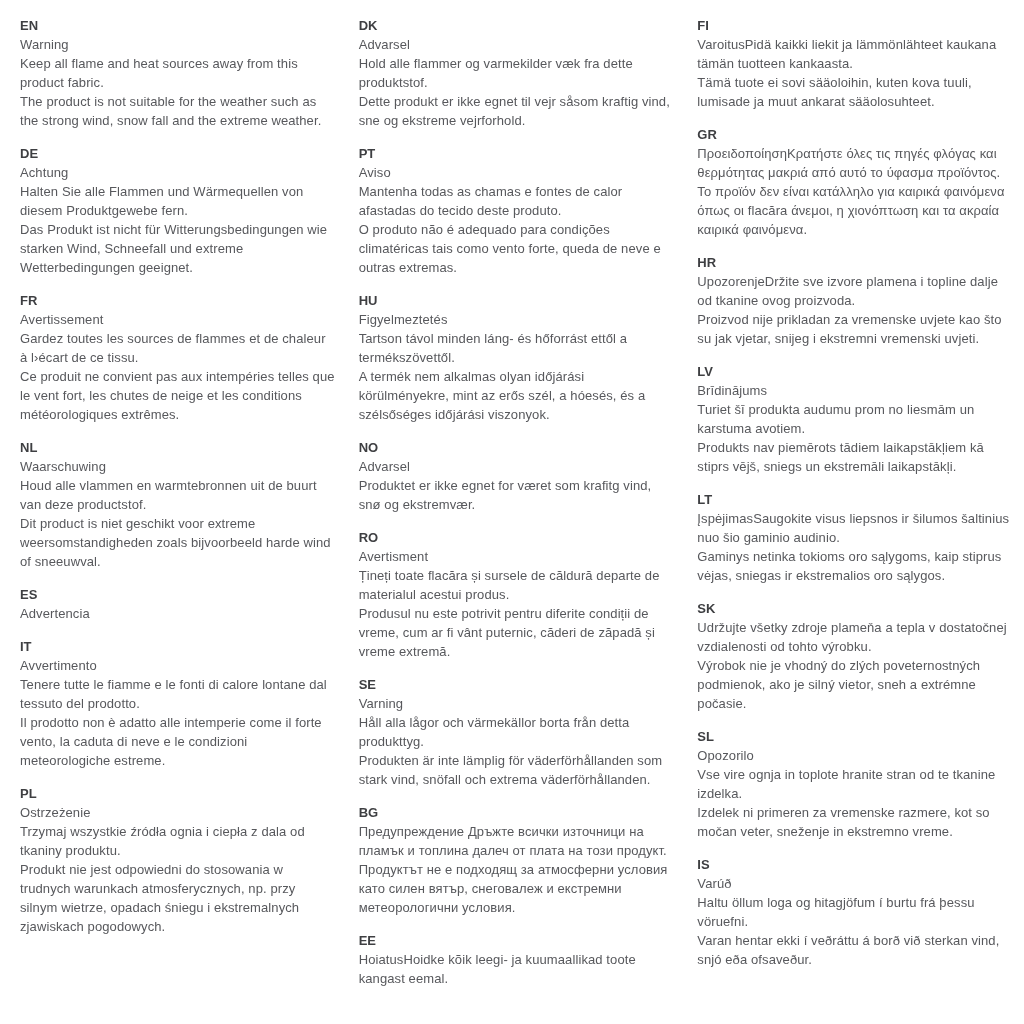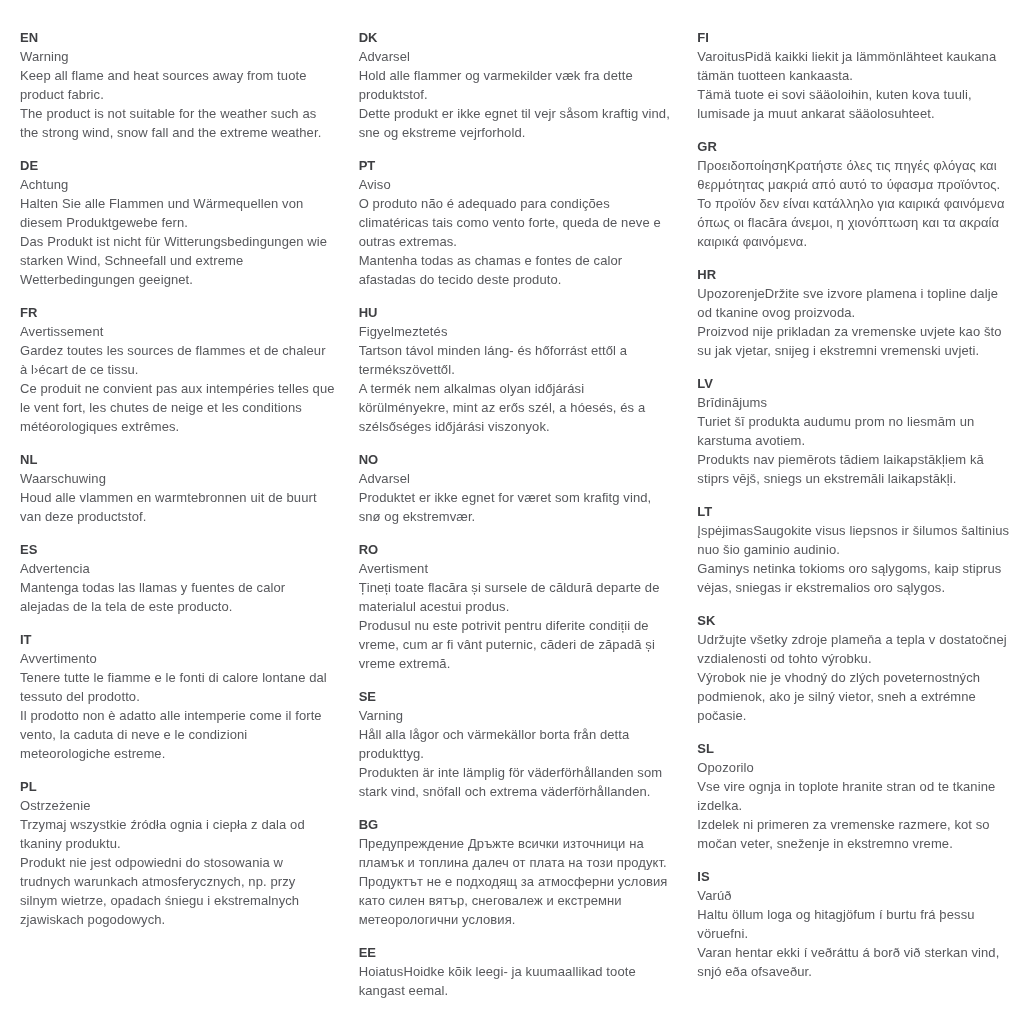--- a/index.html
+++ b/index.html
@@ -11,21 +11,21 @@
     width: 1024px;
     height: 1024px;
     overflow: hidden;
     font-family: "Liberation Sans", "DejaVu Sans", sans-serif;
     color: #57585c;
   }
   .page {
     box-sizing: border-box;
     width: 1024px;
     height: 1024px;
-    padding: 28px 12px 10px 20px;
+    padding: 16px 12px 10px 20px;
     display: grid;
     grid-template-columns: 1fr 1fr 1fr;
     column-gap: 24px;
   }
   .col {
     min-width: 0;
   }
   section.lang-section {
     margin: 0 0 14px 0;
   }
@@ -43,44 +43,44 @@
   }
 </style>
 </head>
 <body>
 
 <div class="page">
     <div class="col">
       <section class="lang-section">
         <div class="lang-code">EN</div>
         <p class="warning-paragraph">Warning</p>
-        <p class="warning-paragraph">Keep all flame and heat sources away from tuote product fabric.</p>
+        <p class="warning-paragraph">Keep all flame and heat sources away from this product fabric.</p>
         <p class="warning-paragraph">The product is not suitable for the weather such as the strong wind, snow fall and the extreme weather.</p>
       </section>
       <section class="lang-section">
         <div class="lang-code">DE</div>
         <p class="warning-paragraph">Achtung</p>
         <p class="warning-paragraph">Halten Sie alle Flammen und Wärmequellen von diesem Produktgewebe fern.</p>
         <p class="warning-paragraph">Das Produkt ist nicht für Witterungsbedingungen wie starken Wind, Schneefall und extreme Wetterbedingungen geeignet.</p>
       </section>
       <section class="lang-section">
         <div class="lang-code">FR</div>
         <p class="warning-paragraph">Avertissement</p>
         <p class="warning-paragraph">Gardez toutes les sources de flammes et de chaleur à l›écart de ce tissu.</p>
         <p class="warning-paragraph">Ce produit ne convient pas aux intempéries telles que le vent fort, les chutes de neige et les conditions météorologiques extrêmes.</p>
       </section>
       <section class="lang-section">
         <div class="lang-code">NL</div>
         <p class="warning-paragraph">Waarschuwing</p>
         <p class="warning-paragraph">Houd alle vlammen en warmtebronnen uit de buurt van deze productstof.</p>
+        <p class="warning-paragraph">Dit product is niet geschikt voor extreme weersomstandigheden zoals bijvoorbeeld harde wind of sneeuwval.</p>
       </section>
       <section class="lang-section">
         <div class="lang-code">ES</div>
         <p class="warning-paragraph">Advertencia</p>
-        <p class="warning-paragraph">Mantenga todas las llamas y fuentes de calor alejadas de la tela de este producto.</p>
       </section>
       <section class="lang-section">
         <div class="lang-code">IT</div>
         <p class="warning-paragraph">Avvertimento</p>
         <p class="warning-paragraph">Tenere tutte le fiamme e le fonti di calore lontane dal tessuto del prodotto.</p>
         <p class="warning-paragraph">Il prodotto non è adatto alle intemperie come il forte vento, la caduta di neve e le condizioni meteorologiche estreme.</p>
       </section>
       <section class="lang-section">
         <div class="lang-code">PL</div>
         <p class="warning-paragraph">Ostrzeżenie</p>
@@ -91,22 +91,22 @@
     <div class="col">
       <section class="lang-section">
         <div class="lang-code">DK</div>
         <p class="warning-paragraph">Advarsel</p>
         <p class="warning-paragraph">Hold alle flammer og varmekilder væk fra dette produktstof.</p>
         <p class="warning-paragraph">Dette produkt er ikke egnet til vejr såsom kraftig vind, sne og ekstreme vejrforhold.</p>
       </section>
       <section class="lang-section">
         <div class="lang-code">PT</div>
         <p class="warning-paragraph">Aviso</p>
+        <p class="warning-paragraph">Mantenha todas as chamas e fontes de calor afastadas do tecido deste produto.</p>
         <p class="warning-paragraph">O produto não é adequado para condições climatéricas tais como vento forte, queda de neve e outras extremas.</p>
-        <p class="warning-paragraph">Mantenha todas as chamas e fontes de calor afastadas do tecido deste produto.</p>
       </section>
       <section class="lang-section">
         <div class="lang-code">HU</div>
         <p class="warning-paragraph">Figyelmeztetés</p>
         <p class="warning-paragraph">Tartson távol minden láng- és hőforrást ettől a termékszövettől.</p>
         <p class="warning-paragraph">A termék nem alkalmas olyan időjárási körülményekre, mint az erős szél, a hóesés, és a szélsőséges időjárási viszonyok.</p>
       </section>
       <section class="lang-section">
         <div class="lang-code">NO</div>
         <p class="warning-paragraph">Advarsel</p>

